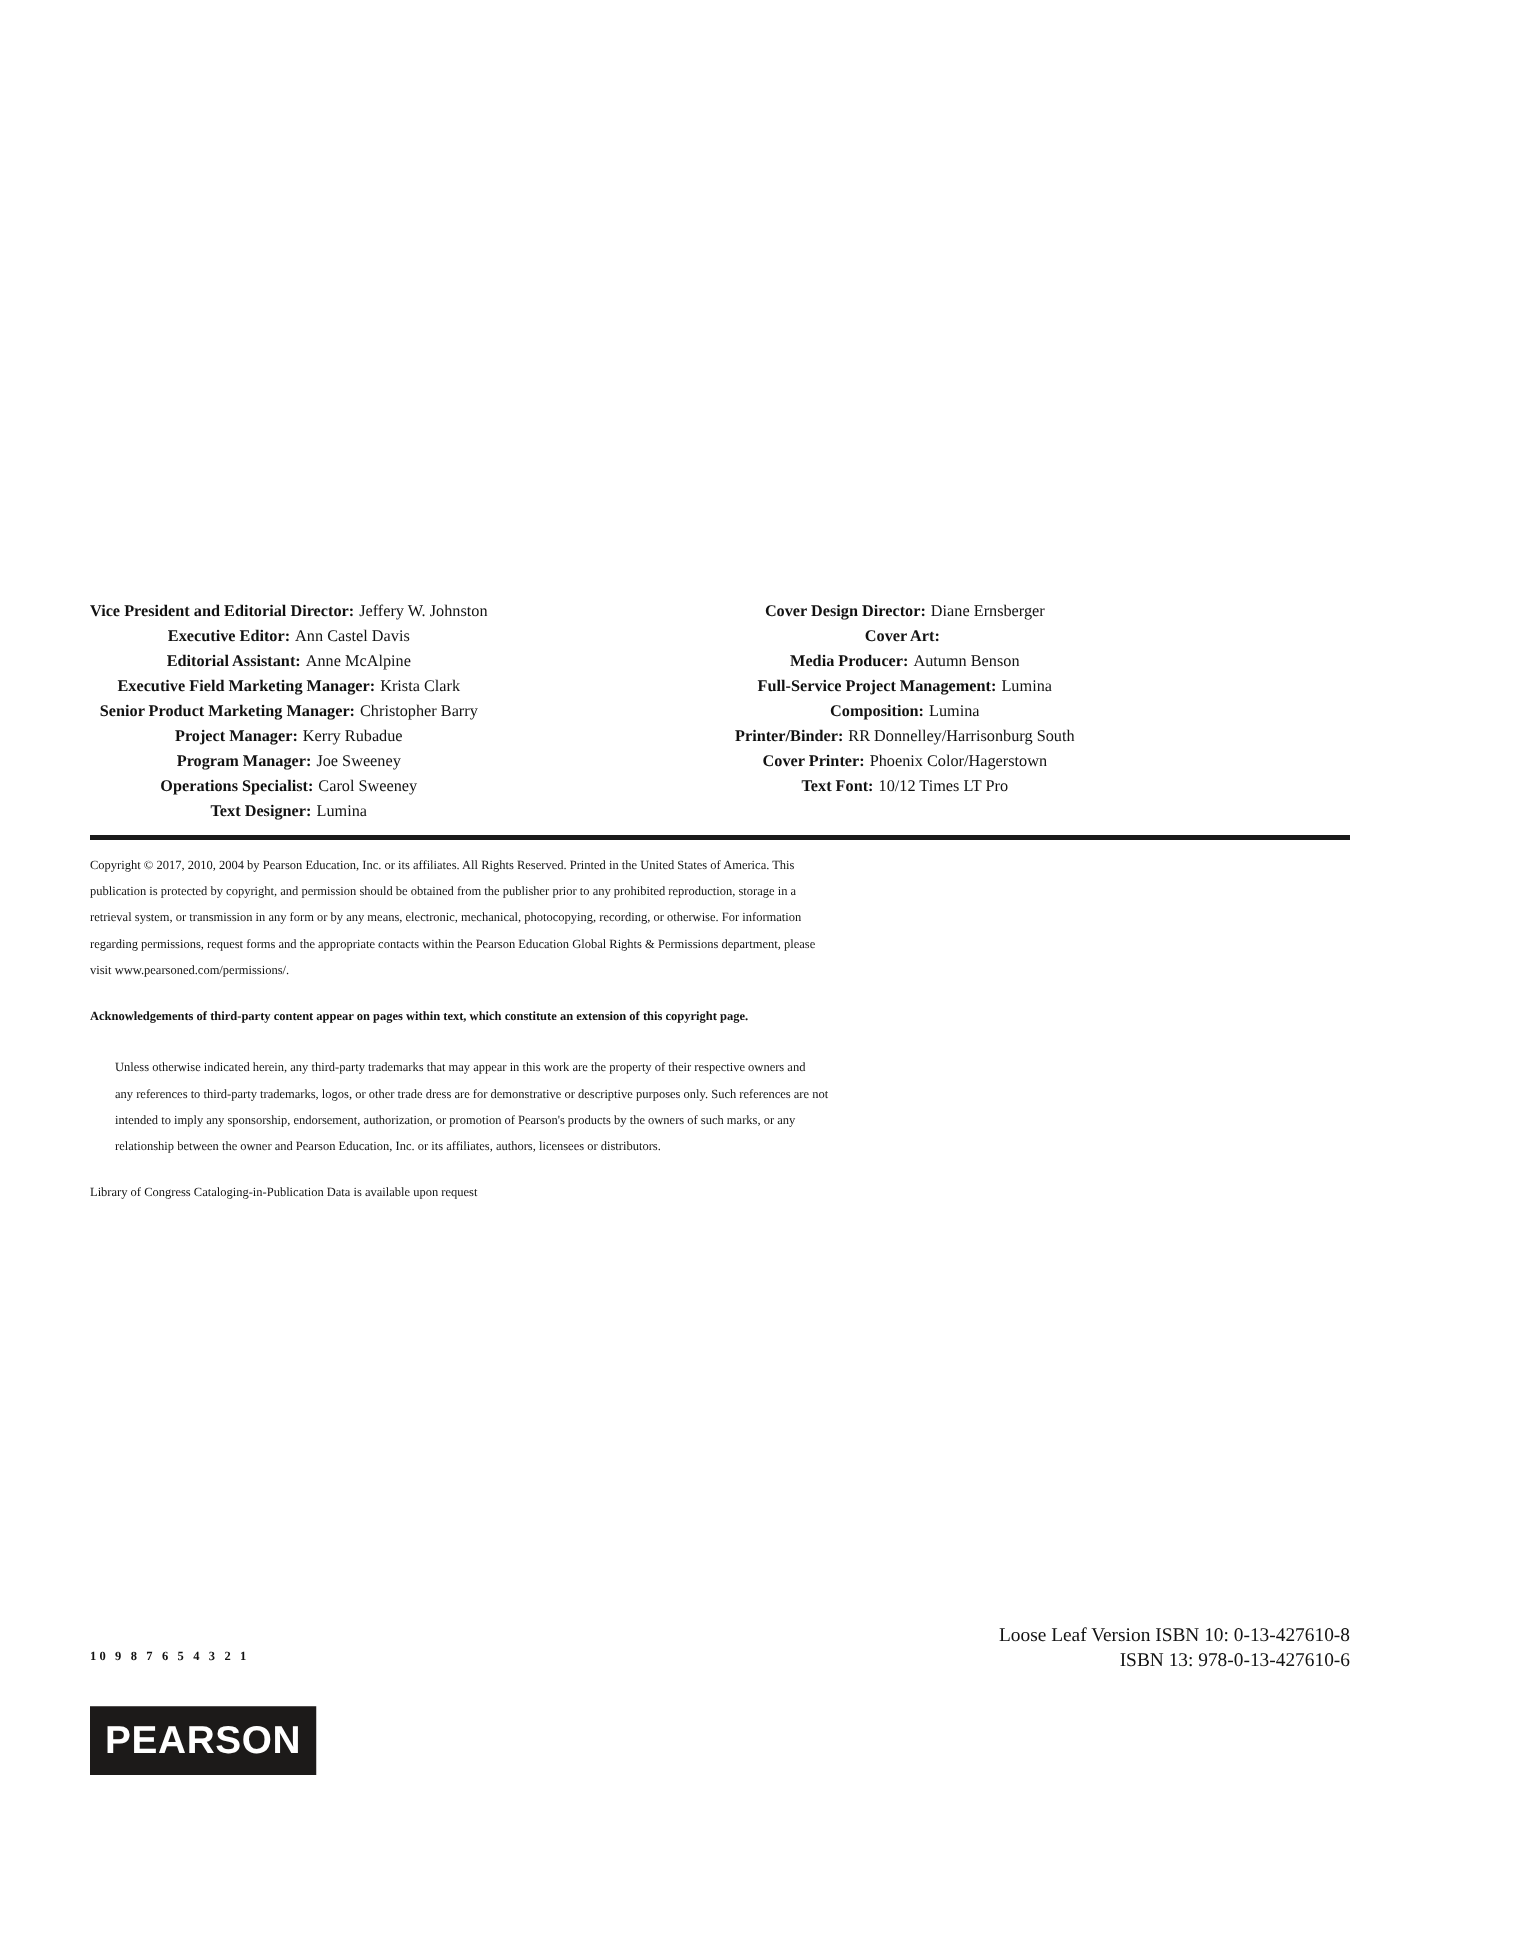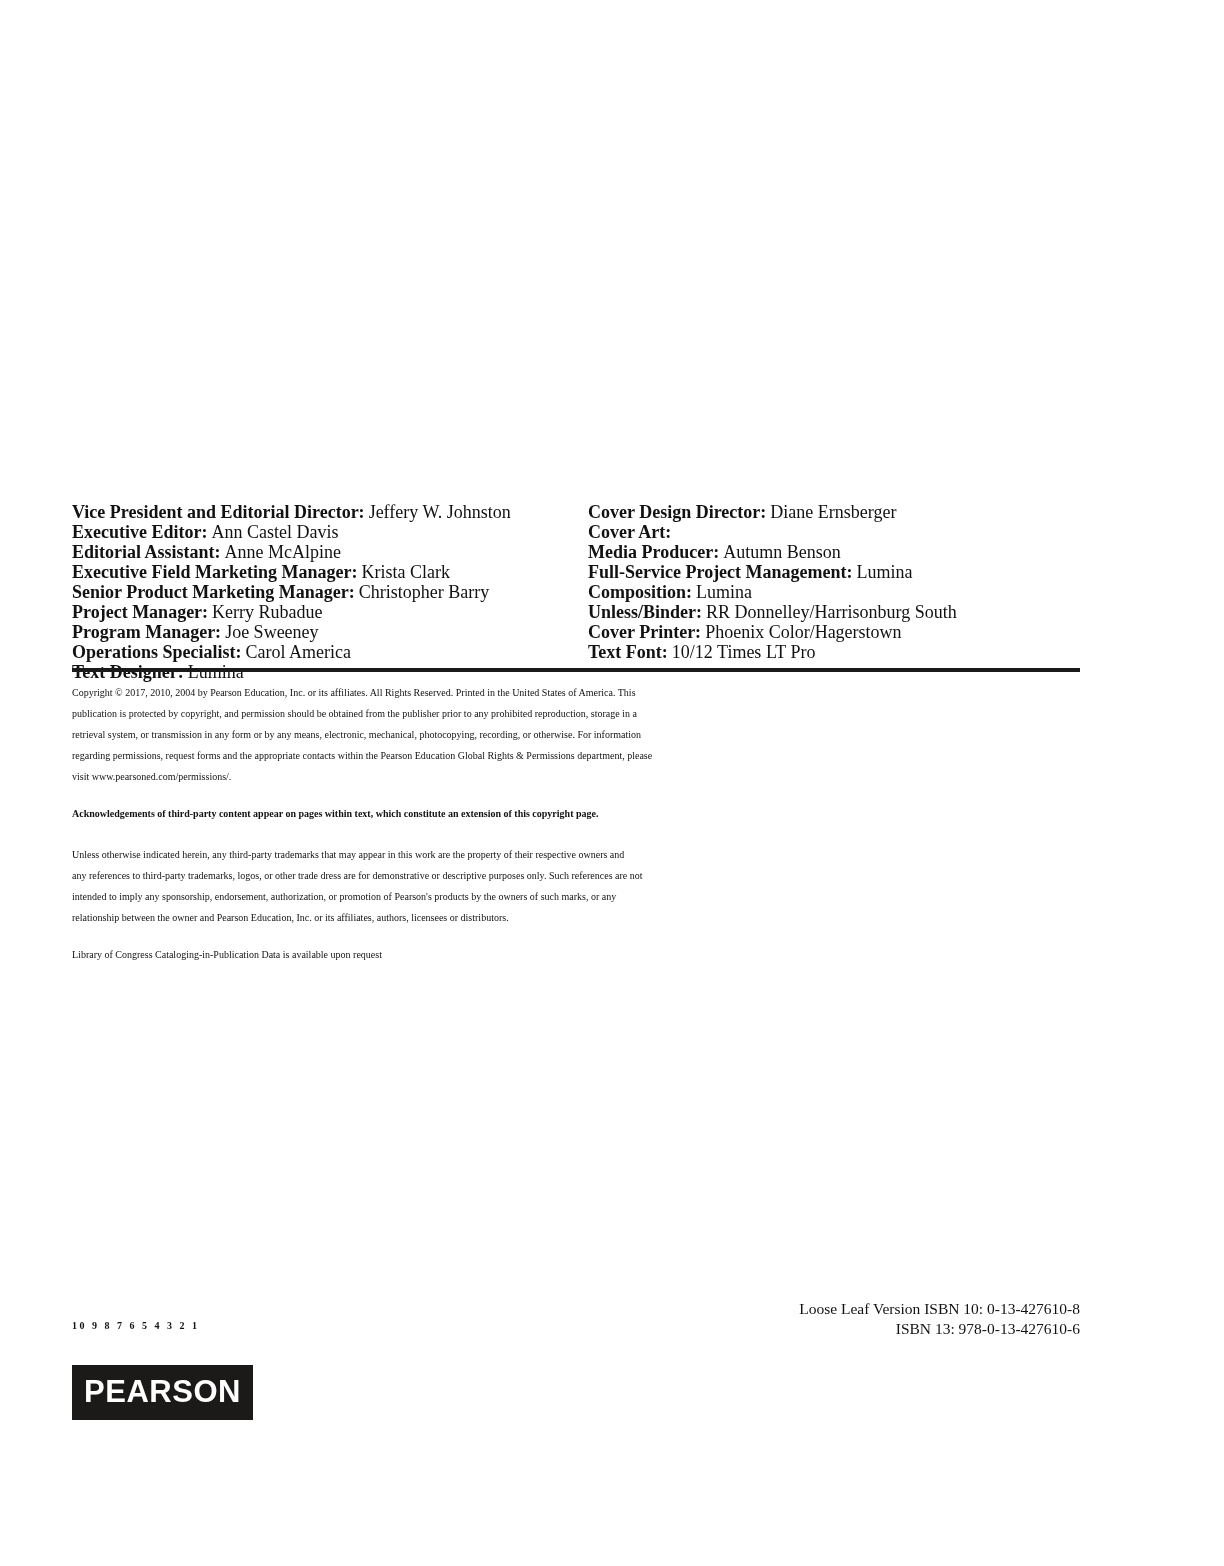--- a/index.html
+++ b/index.html
@@ -7,24 +7,25 @@
   body {
     width: 1224px;
     height: 1566px;
     position: relative;
     font-family: "Liberation Serif", serif;
     color: #121212;
     overflow: hidden;
   }
   .credits-col {
     position: absolute;
-    top: 502px;
-    font-size: 18px;
+    top: 479px;
+    font-size: 13px;
     line-height: 20px;
     white-space: nowrap;
+    text-align: center;
   }
   .credits-col.left { left: 72px; }
   .credits-col.right { left: 588px; }
   .credit-line .lbl { font-weight: bold; }
   .credit-line .val { margin-left: 4px; }
   .rule {
     position: absolute;
     left: 72px;
     top: 668px;
     width: 1008px;
@@ -34,21 +35,21 @@
   .para {
     position: absolute;
     left: 72px;
     font-size: 10px;
     line-height: 21px;
     white-space: pre-line;
     width: 960px;
   }
   #copyright-para { top: 682px; }
   #ack-para { top: 803px; font-weight: bold; }
-  #trademark-para { top: 844px; }
+  #trademark-para { top: 844px; margin-left: 20px; }
   #loc-para { top: 944px; }
   #print-run {
     position: absolute;
     left: 72px;
     top: 1316px;
     font-size: 10px;
     font-weight: bold;
     letter-spacing: 2.5px;
     line-height: 20px;
   }
@@ -87,31 +88,31 @@
 <body>
 
 <div class="credits-col left">
   <div class="credit-line"><span class="lbl">Vice President and Editorial Director:</span><span class="val">Jeffery W. Johnston</span></div>
   <div class="credit-line"><span class="lbl">Executive Editor:</span><span class="val">Ann Castel Davis</span></div>
   <div class="credit-line"><span class="lbl">Editorial Assistant:</span><span class="val">Anne McAlpine</span></div>
   <div class="credit-line"><span class="lbl">Executive Field Marketing Manager:</span><span class="val">Krista Clark</span></div>
   <div class="credit-line"><span class="lbl">Senior Product Marketing Manager:</span><span class="val">Christopher Barry</span></div>
   <div class="credit-line"><span class="lbl">Project Manager:</span><span class="val">Kerry Rubadue</span></div>
   <div class="credit-line"><span class="lbl">Program Manager:</span><span class="val">Joe Sweeney</span></div>
-  <div class="credit-line"><span class="lbl">Operations Specialist:</span><span class="val">Carol America</span></div>
+  <div class="credit-line"><span class="lbl">Operations Specialist:</span><span class="val">Carol Sweeney</span></div>
   <div class="credit-line"><span class="lbl">Text Designer:</span><span class="val">Lumina</span></div>
 </div>
 
 <div class="credits-col right">
   <div class="credit-line"><span class="lbl">Cover Design Director:</span><span class="val">Diane Ernsberger</span></div>
   <div class="credit-line"><span class="lbl">Cover Art:</span><span class="val"></span></div>
   <div class="credit-line"><span class="lbl">Media Producer:</span><span class="val">Autumn Benson</span></div>
   <div class="credit-line"><span class="lbl">Full-Service Project Management:</span><span class="val">Lumina</span></div>
   <div class="credit-line"><span class="lbl">Composition:</span><span class="val">Lumina</span></div>
-  <div class="credit-line"><span class="lbl">Unless/Binder:</span><span class="val">RR Donnelley/Harrisonburg South</span></div>
+  <div class="credit-line"><span class="lbl">Printer/Binder:</span><span class="val">RR Donnelley/Harrisonburg South</span></div>
   <div class="credit-line"><span class="lbl">Cover Printer:</span><span class="val">Phoenix Color/Hagerstown</span></div>
   <div class="credit-line"><span class="lbl">Text Font:</span><span class="val">10/12 Times LT Pro</span></div>
 </div>
 
 <div class="rule"></div>
 
 <div class="para" id="copyright-para">Copyright © 2017, 2010, 2004 by Pearson Education, Inc. or its affiliates. All Rights Reserved. Printed in the United States of America. This
 publication is protected by copyright, and permission should be obtained from the publisher prior to any prohibited reproduction, storage in a
 retrieval system, or transmission in any form or by any means, electronic, mechanical, photocopying, recording, or otherwise. For information
 regarding permissions, request forms and the appropriate contacts within the Pearson Education Global Rights &amp; Permissions department, please

